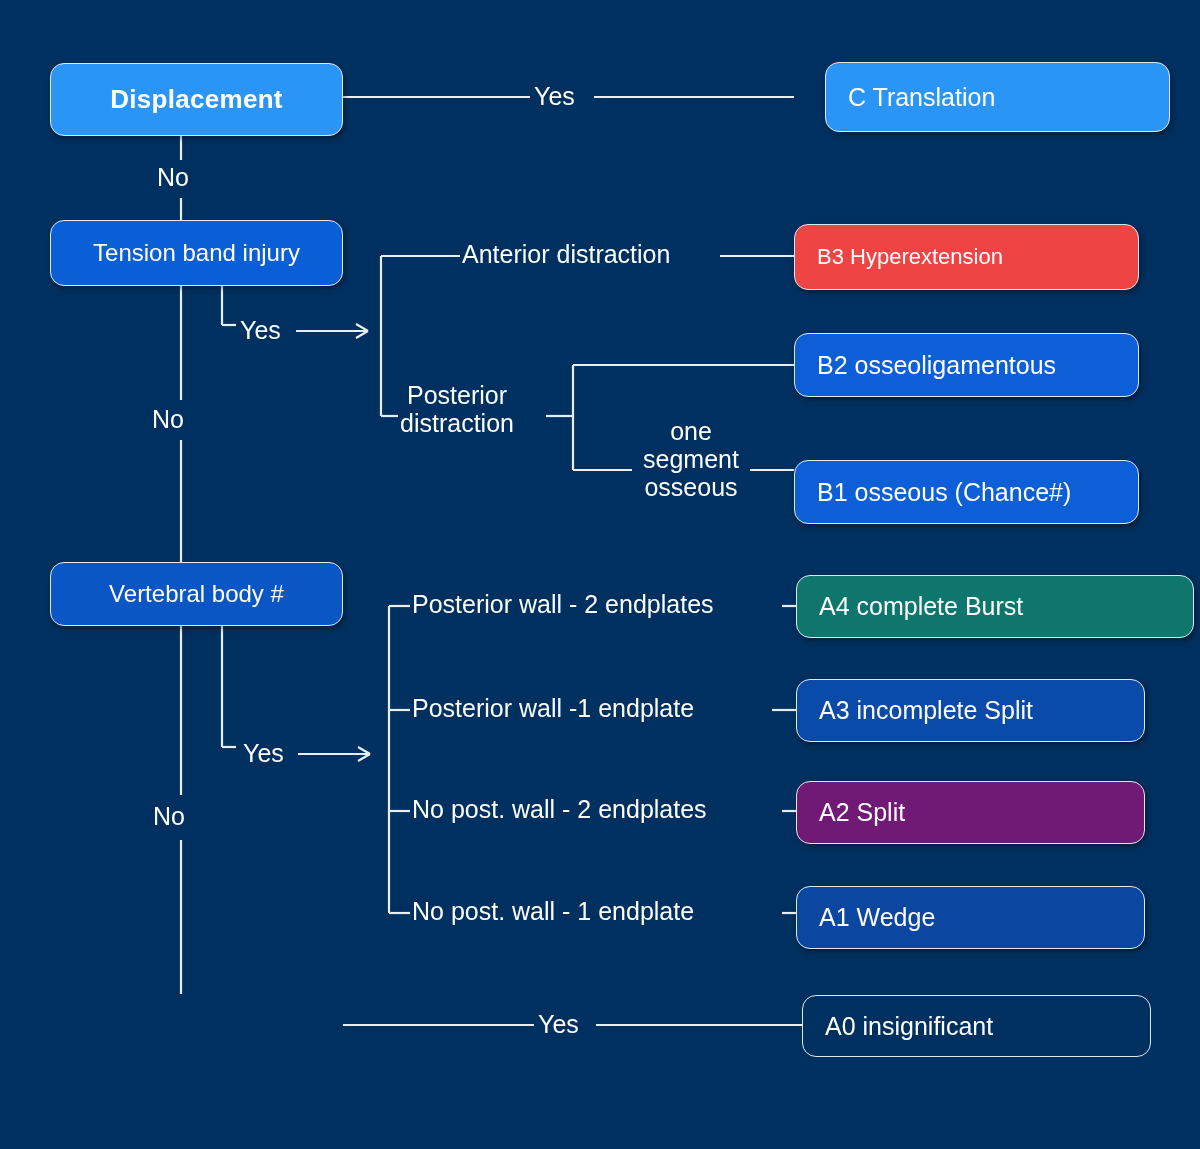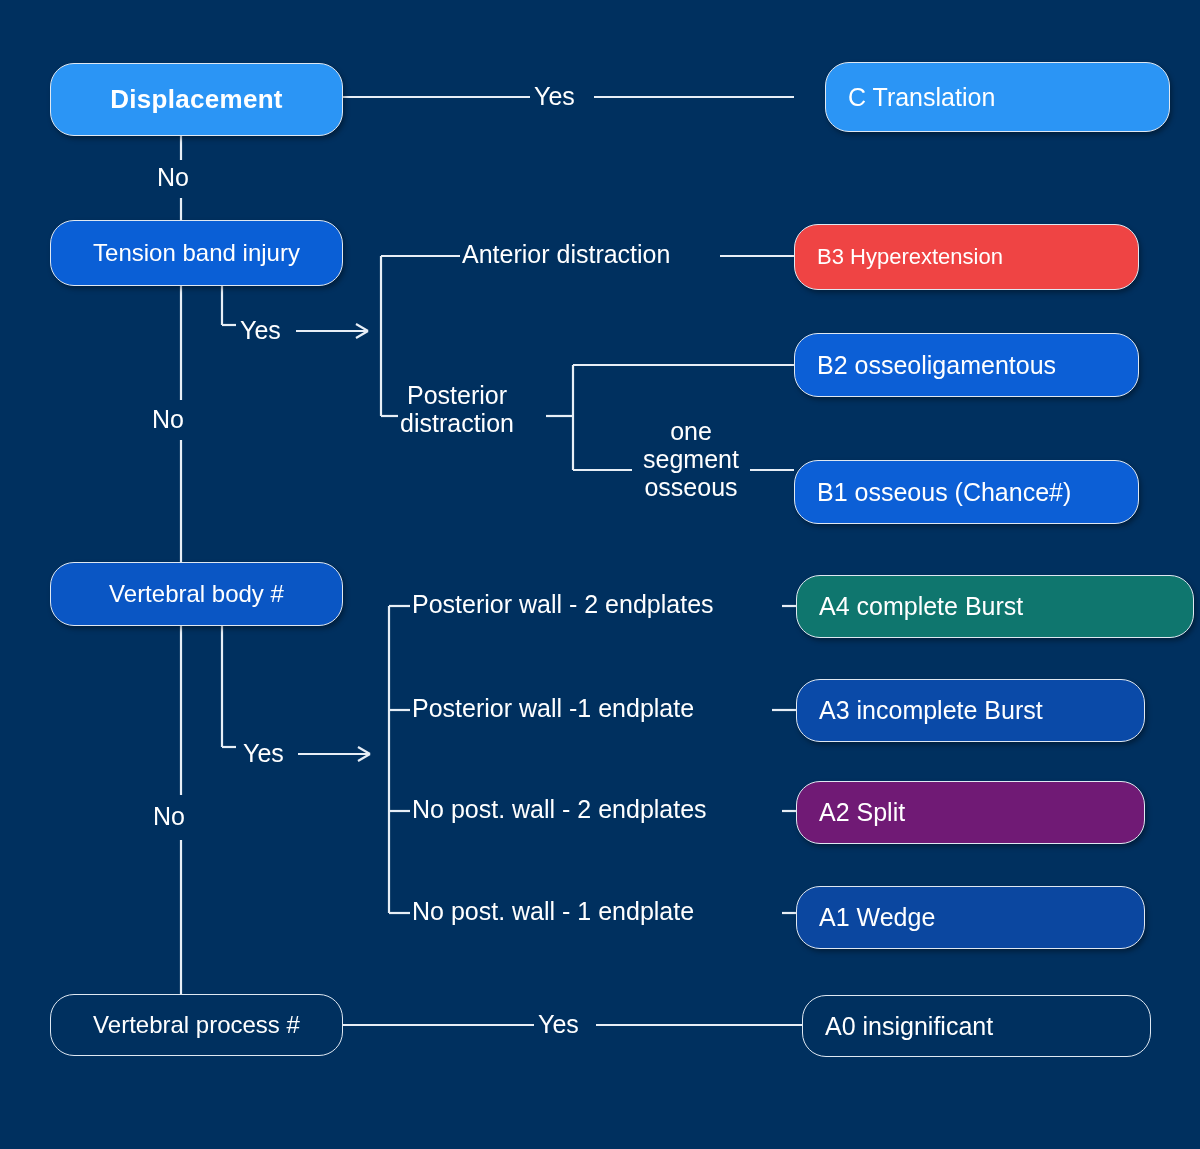--- a/index.html
+++ b/index.html
@@ -18,21 +18,21 @@
   svg#wires {
     position: absolute;
     left: 0; top: 0;
     width: 1200px;
     height: 1149px;
     pointer-events: none;
   }
   .node {
     position: absolute;
     box-sizing: border-box;
-    border-radius: 24px;
+    border-radius: 14px;
     border: 1.5px solid #dfe8f2;
     color: #ffffff;
     display: flex;
     align-items: center;
     white-space: nowrap;
     box-shadow: 2px 3px 5px rgba(0,0,0,0.35);
   }
   .node.center { justify-content: center; }
   .node.leftpad { padding-left: 22px; }
   .node.transparent {
@@ -108,23 +108,20 @@
   </div>
 
   <div class="node center" style="left:50px; top:220px; width:293px; height:66px; background:#0a5fd6; font-size:24px;">
     <span>Tension band injury</span>
   </div>
 
   <div class="node center" style="left:50px; top:562px; width:293px; height:64px; background:#0a56c4; font-size:24px;text-align:center;">
     <span>Vertebral body #</span>
   </div>
 
-  <div class="node center transparent" style="left:50px; top:994px; width:293px; height:62px; font-size:24px;">
-    <span>Vertebral process #</span>
-  </div>
 
   <div class="node leftpad" style="left:794px; top:62px; width:345px; height:70px; background:#2b95f5; font-size:25px;margin-left:31px;">
     <span>C  Translation</span>
   </div>
 
   <div class="node leftpad" style="left:794px; top:224px; width:345px; height:66px; background:#ef4444; font-size:22px;">
     <span>B3  Hyperextension</span>
   </div>
 
   <div class="node leftpad" style="left:794px; top:333px; width:345px; height:64px; background:#0c5fd6; font-size:25px;">
@@ -133,21 +130,21 @@
 
   <div class="node leftpad" style="left:794px; top:439px; width:345px; height:64px; background:#0c5fd6; font-size:25px;margin-top:21px;">
     <span>B1  osseous (Chance#)</span>
   </div>
 
   <div class="node leftpad" style="left:796px; top:575px; width:398px; height:63px; background:#0f766e; font-size:25px;">
     <span>A4  complete Burst</span>
   </div>
 
   <div class="node leftpad" style="left:796px; top:679px; width:349px; height:63px; background:#0a4aa8; font-size:25px;">
-    <span>A3  incomplete Burst</span>
+    <span>A3  incomplete Split</span>
   </div>
 
   <div class="node leftpad" style="left:796px; top:781px; width:349px; height:63px; background:#701a75; font-size:25px;">
     <span>A2  Split</span>
   </div>
 
   <div class="node leftpad" style="left:796px; top:886px; width:349px; height:63px; background:#0b47a0; font-size:25px;">
     <span>A1  Wedge</span>
   </div>
 

